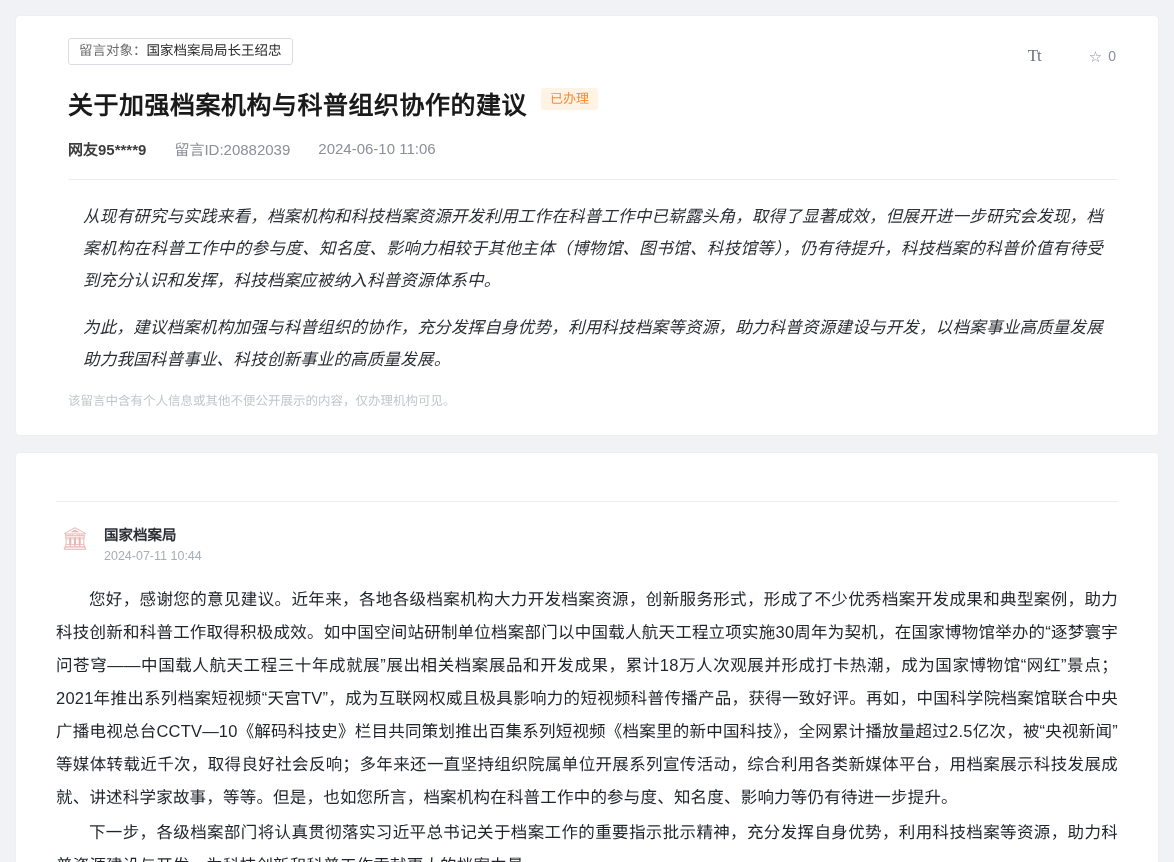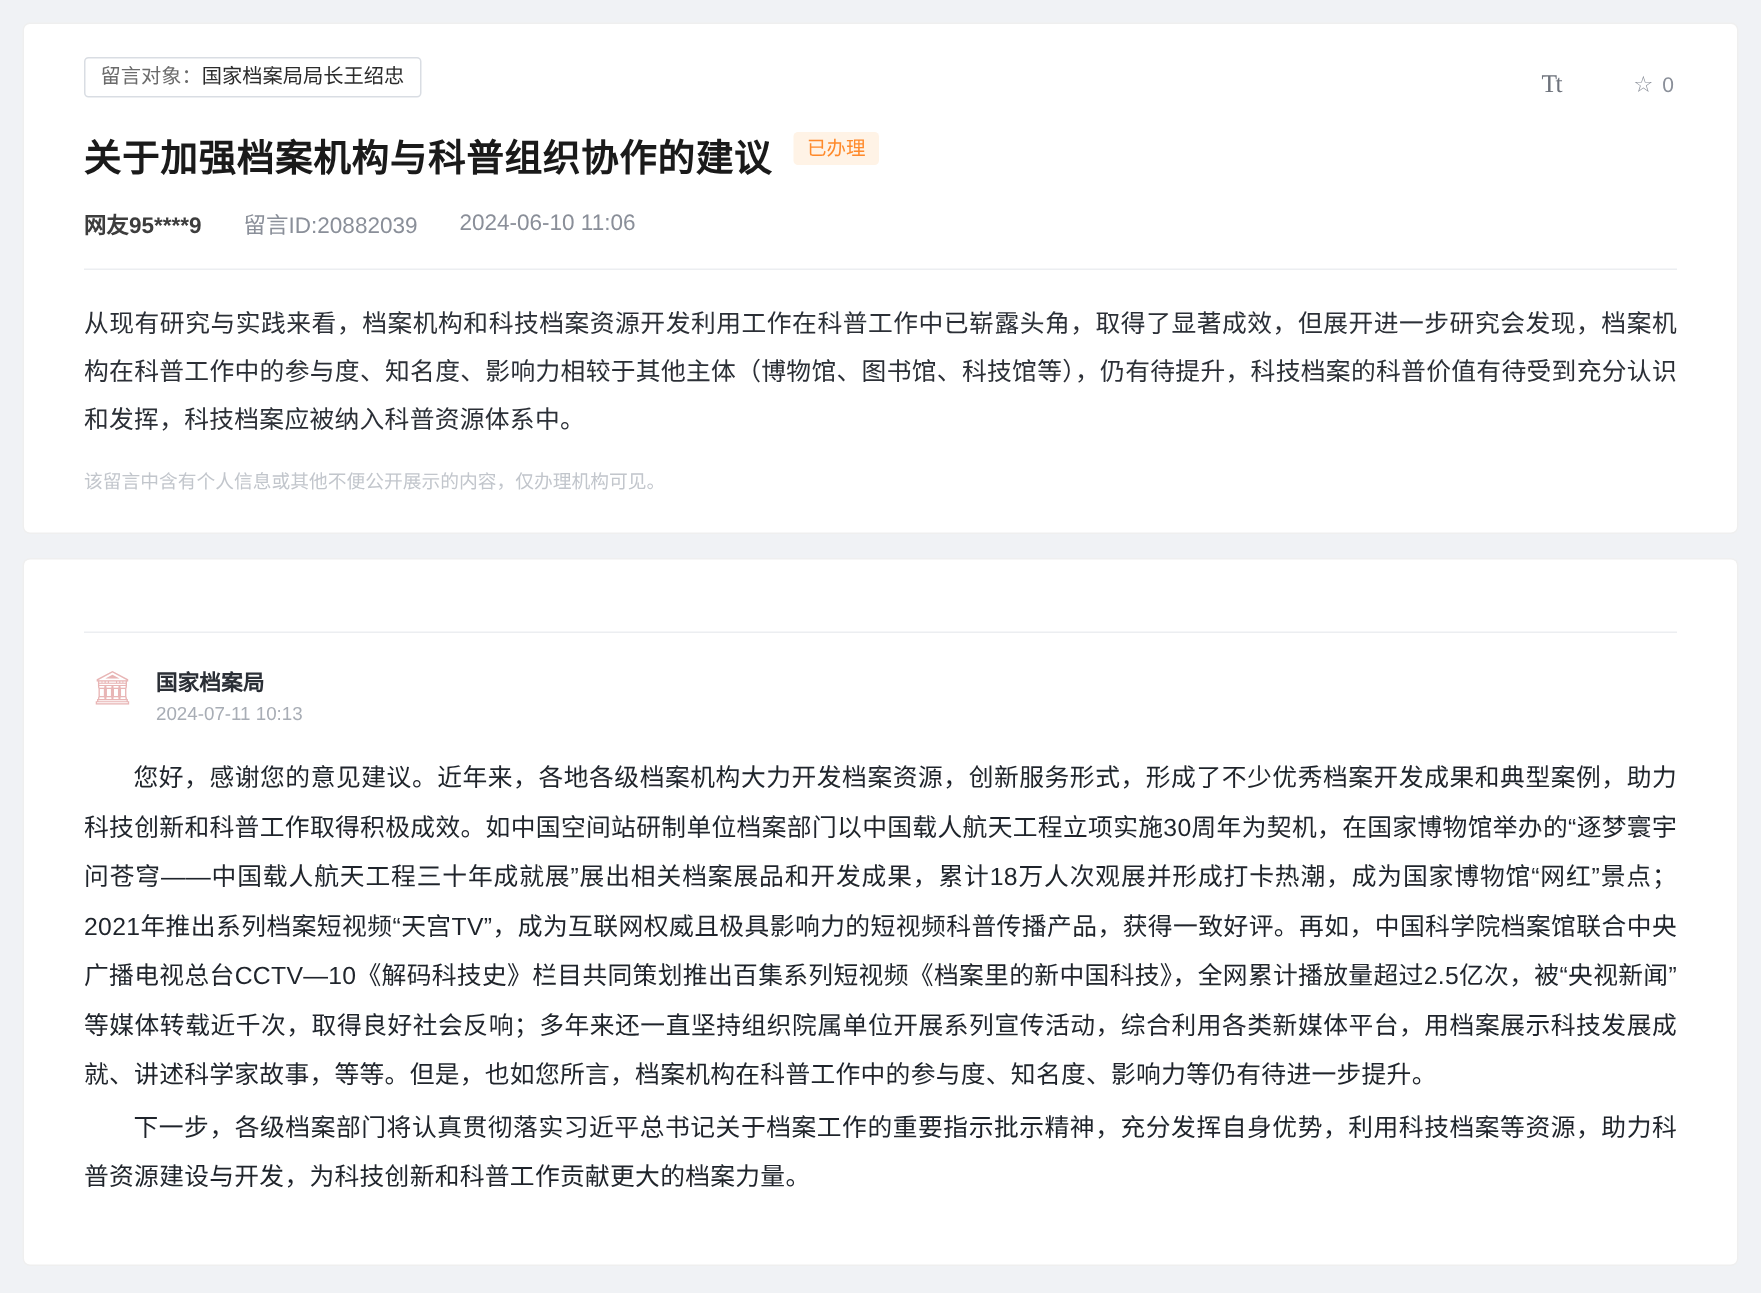--- a/index.html
+++ b/index.html
@@ -19,21 +19,21 @@
     padding: 16px 16px 0 16px;
   }
   .card {
     background: #ffffff;
     border-radius: 4px;
     box-shadow: 0 0 0 1px #efefef;
   }
 
   
   .msg-card {
-    padding: 22px 40px 26px 40px;
+    padding: 22px 40px 26px 52px;
     position: relative;
   }
   .recipient-row {
     display: flex;
     align-items: center;
   }
   .recipient {
     display: inline-flex;
     align-items: baseline;
     border: 1px solid #d9dde3;
@@ -112,21 +112,21 @@
   }
 
   .body-text {
     margin-top: 20px;
     font-size: 16.5px;
     line-height: 1.95;
     color: #2b2f36;
     text-align: justify;
     letter-spacing: 0.2px;
   }
-  .body-text p { margin: 0; text-indent: 0; }
+  .body-text p { margin: 15px; text-indent: 0; font-style: italic; }
 
   .privacy-note {
     margin-top: 14px;
     font-size: 12.5px;
     color: #c2c6cc;
   }
 
   
   .reply-card {
     margin-top: 18px;
@@ -206,33 +206,34 @@
     <div class="meta-row">
       <span class="author">网友95****9</span>
       <span>留言ID:20882039</span>
       <span>2024-06-10 11:06</span>
     </div>
 
     <div class="divider"></div>
 
     <div class="body-text">
       <p>从现有研究与实践来看，档案机构和科技档案资源开发利用工作在科普工作中已崭露头角，取得了显著成效，但展开进一步研究会发现，档案机构在科普工作中的参与度、知名度、影响力相较于其他主体（博物馆、图书馆、科技馆等），仍有待提升，科技档案的科普价值有待受到充分认识和发挥，科技档案应被纳入科普资源体系中。</p>
+      <p>为此，建议档案机构加强与科普组织的协作，充分发挥自身优势，利用科技档案等资源，助力科普资源建设与开发，以档案事业高质量发展助力我国科普事业、科技创新事业的高质量发展。</p>
     </div>
 
     <div class="privacy-note">该留言中含有个人信息或其他不便公开展示的内容，仅办理机构可见。</div>
   </div>
 
   <div class="card reply-card">
     <div class="reply-divider"></div>
 
     <div class="org-row">
       <span class="org-avatar">🏛</span>
       <span class="org-meta">
         <span class="org-name">国家档案局</span>
-        <span class="org-date">2024-07-11 10:13</span>
+        <span class="org-date">2024-07-11 10:44</span>
       </span>
     </div>
 
     <div class="reply-body">
       <p>您好，感谢您的意见建议。近年来，各地各级档案机构大力开发档案资源，创新服务形式，形成了不少优秀档案开发成果和典型案例，助力科技创新和科普工作取得积极成效。如中国空间站研制单位档案部门以中国载人航天工程立项实施30周年为契机，在国家博物馆举办的“逐梦寰宇问苍穹——中国载人航天工程三十年成就展”展出相关档案展品和开发成果，累计18万人次观展并形成打卡热潮，成为国家博物馆“网红”景点；2021年推出系列档案短视频“天宫TV”，成为互联网权威且极具影响力的短视频科普传播产品，获得一致好评。再如，中国科学院档案馆联合中央广播电视总台CCTV—10《解码科技史》栏目共同策划推出百集系列短视频《档案里的新中国科技》，全网累计播放量超过2.5亿次，被“央视新闻”等媒体转载近千次，取得良好社会反响；多年来还一直坚持组织院属单位开展系列宣传活动，综合利用各类新媒体平台，用档案展示科技发展成就、讲述科学家故事，等等。但是，也如您所言，档案机构在科普工作中的参与度、知名度、影响力等仍有待进一步提升。</p>
       <p>下一步，各级档案部门将认真贯彻落实习近平总书记关于档案工作的重要指示批示精神，充分发挥自身优势，利用科技档案等资源，助力科普资源建设与开发，为科技创新和科普工作贡献更大的档案力量。</p>
     </div>
   </div>
 
 </div>

